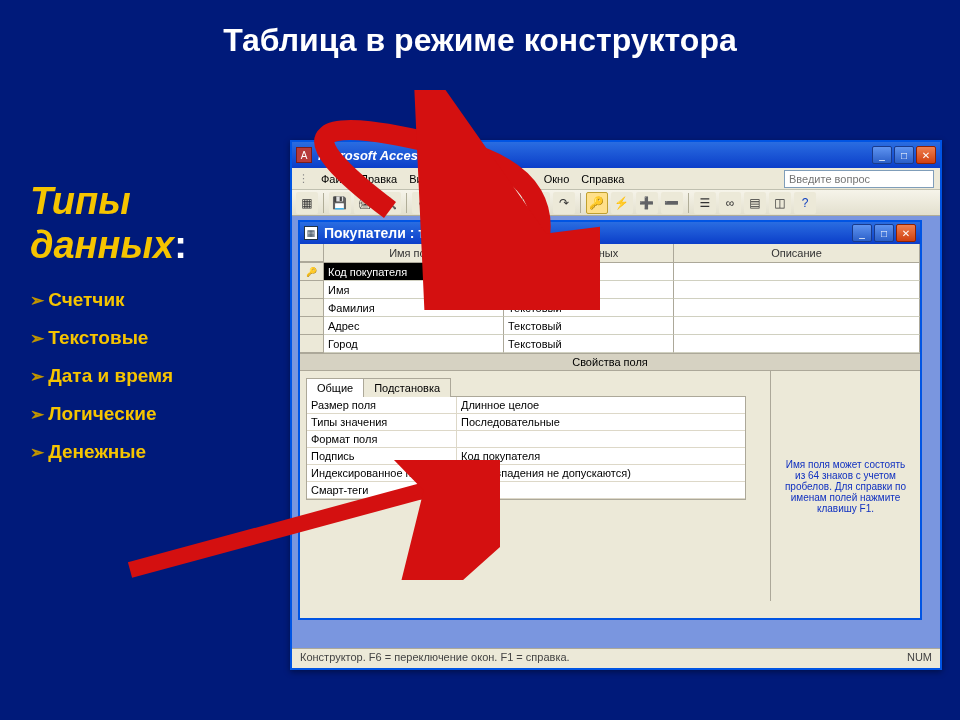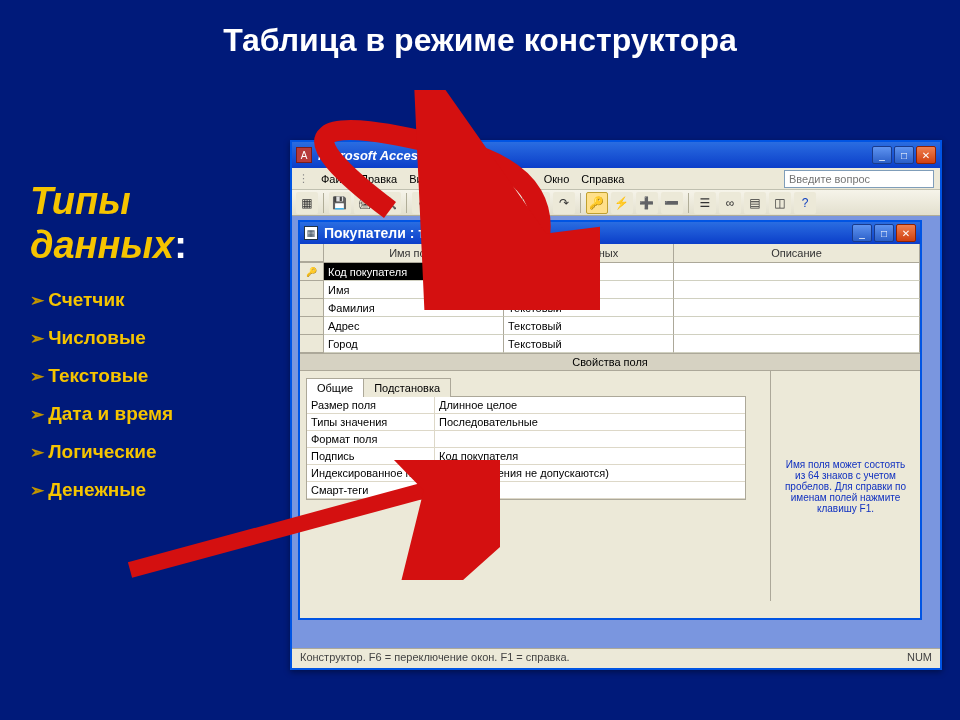--- a/index.html
+++ b/index.html
@@ -70,37 +70,36 @@
   .grid-row .key::before { content:"🔑"; font-size:9px; }
 
   .props-title { text-align:center; background:#d6d2c2; border-top:1px solid #aca899; border-bottom:1px solid #aca899; padding:2px 0; font-size:11px; }
   .props-area { display:flex; height: 230px; }
   .props-left { flex:1; padding:6px; }
   .tabs { display:flex; }
   .tab { border:1px solid #aca899; border-bottom:none; background:#ece9d8; padding:3px 10px; font-size:11px; margin-right:-1px; position:relative; top:1px;}
   .tab.active { background:#fff; z-index:2; }
   .prop-table { background:#fff; border:1px solid #aca899; width: 440px; }
   .prop-row { display:flex; border-bottom:1px solid #ddd8c8; font-size:11px; }
-  .prop-label { width:128px; padding:2px 4px; background:#fff; border-right:1px solid #ddd8c8;}
+  .prop-label { width:150px; padding:2px 4px; background:#fff; border-right:1px solid #ddd8c8;}
   .prop-value { flex:1; padding:2px 4px; }
   .props-right { width:150px; border-left:1px solid #aca899; display:flex;align-items:center;justify-content:center; padding:10px; text-align:center; font-size:10px; color:#1030c0;}
 
   
   .arrow1, .arrow2 { position:absolute; pointer-events:none; }
 </style>
 </head>
 <body>
 
 <div class="slide-title">Таблица в режиме конструктора</div>
 
 <div class="left-panel">
   <div class="subtitle"><span>Типы данных</span><span class="colon">:</span></div>
   <ul class="dtype-list">
     <li>Счетчик</li>
-    <li>Числовые</li>
     <li>Текстовые</li>
     <li>Дата и время</li>
     <li>Логические</li>
     <li>Денежные</li>
   </ul>
 </div>
 
 <div class="app-window">
   <div class="titlebar">
     <div class="icon-box">A</div>

